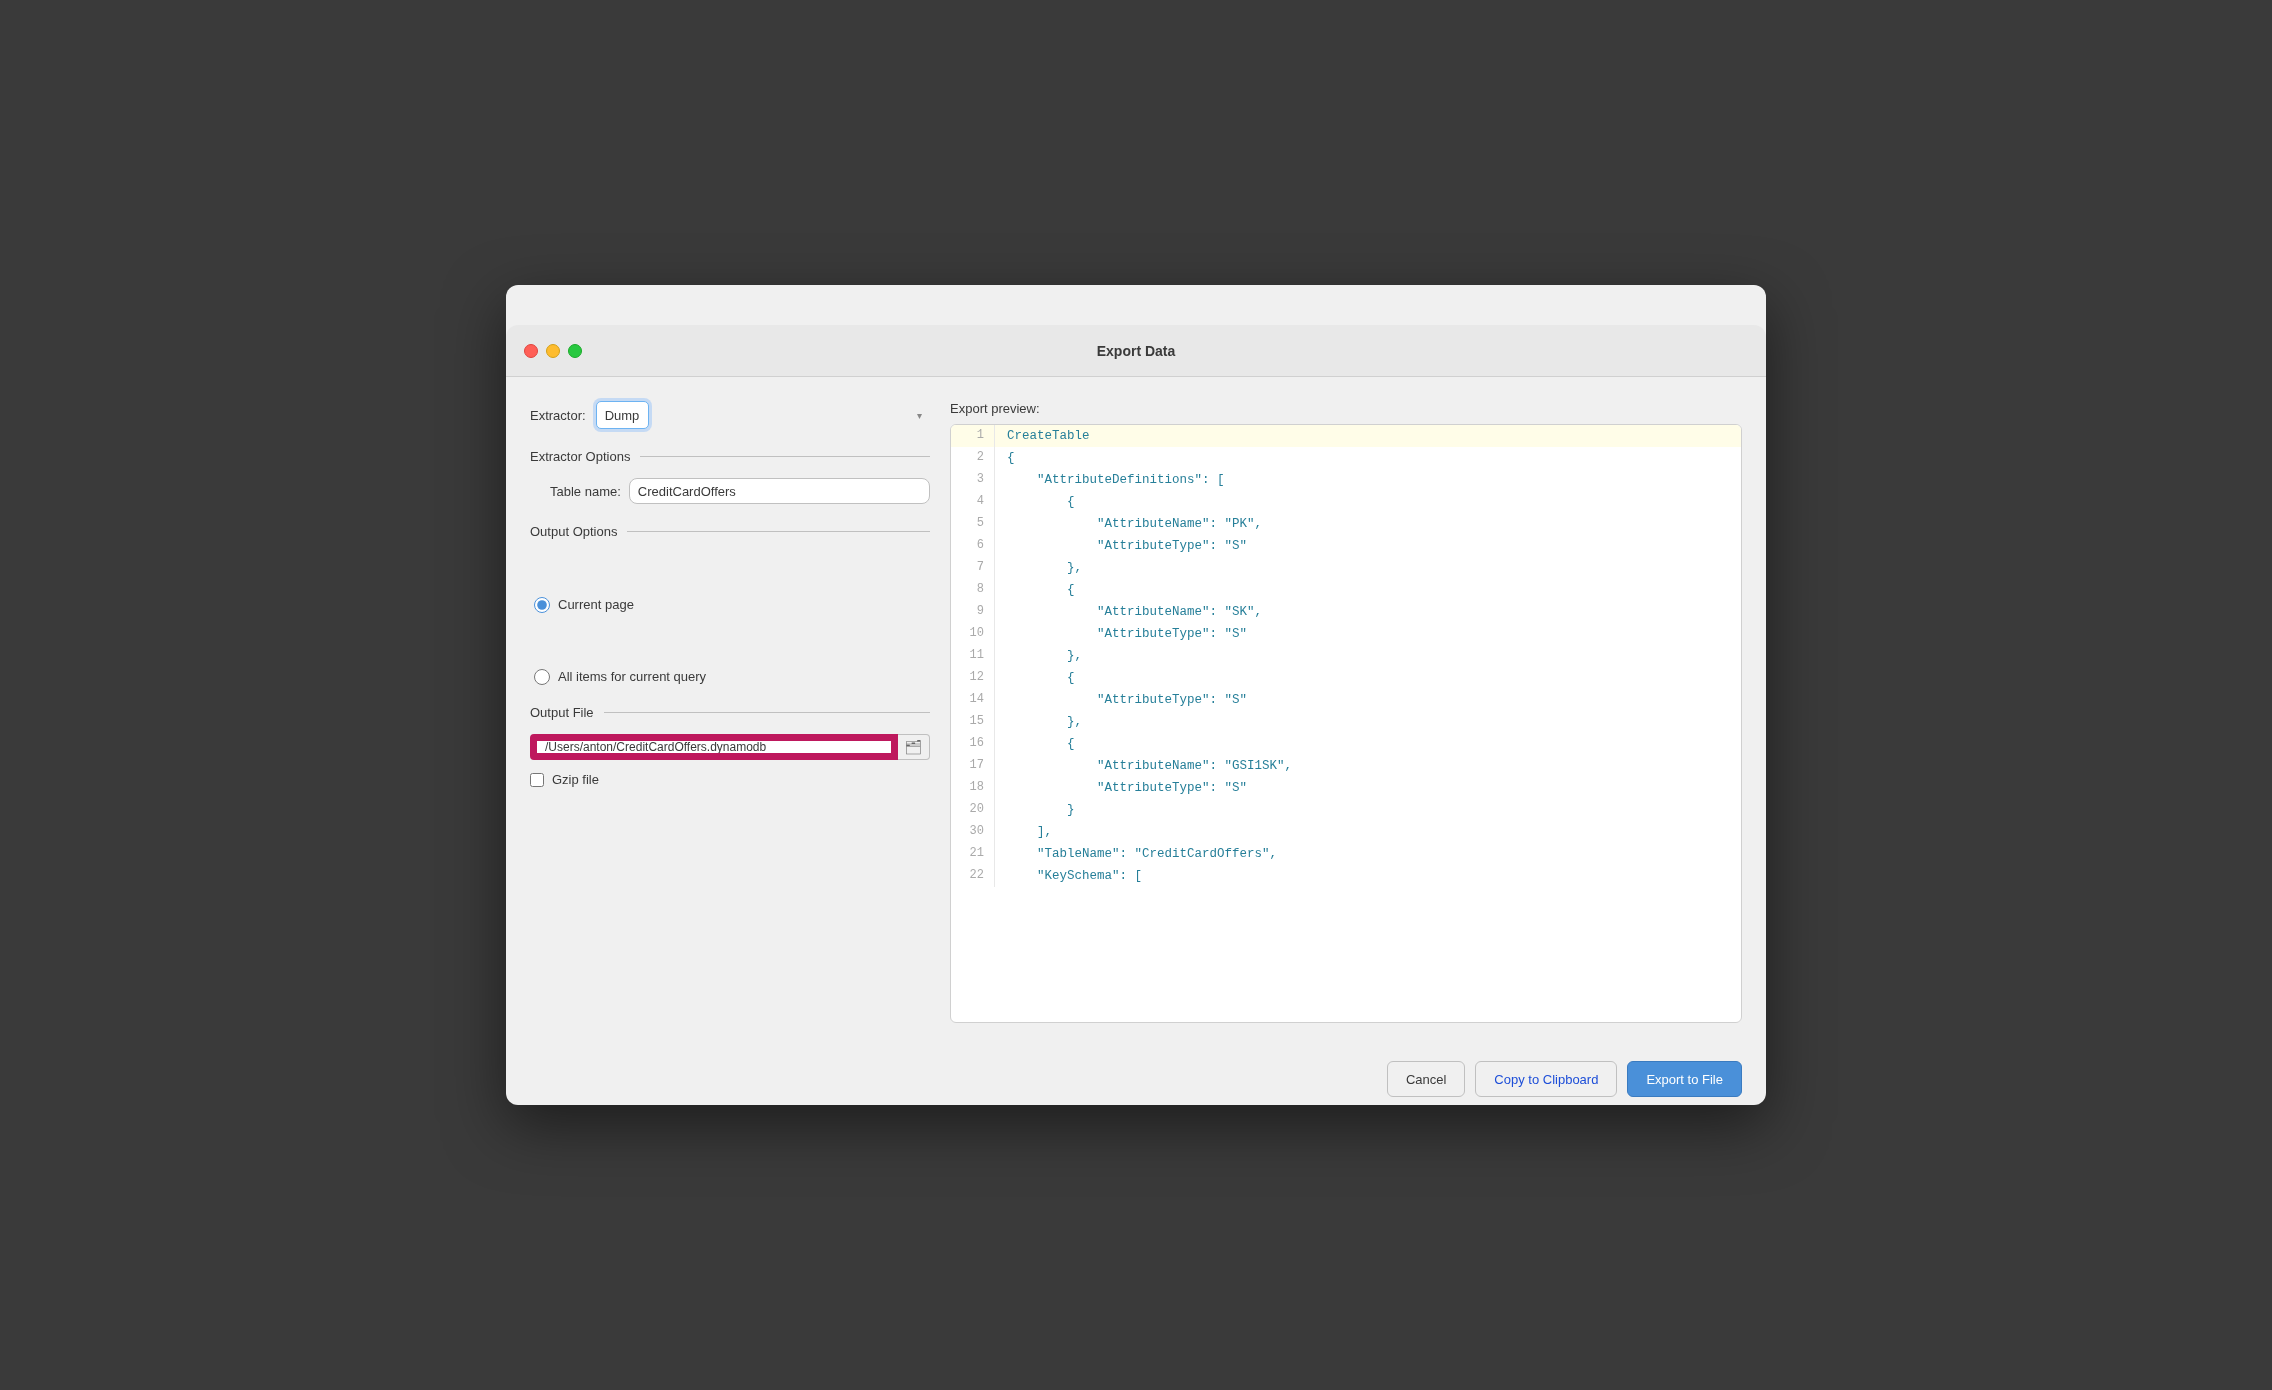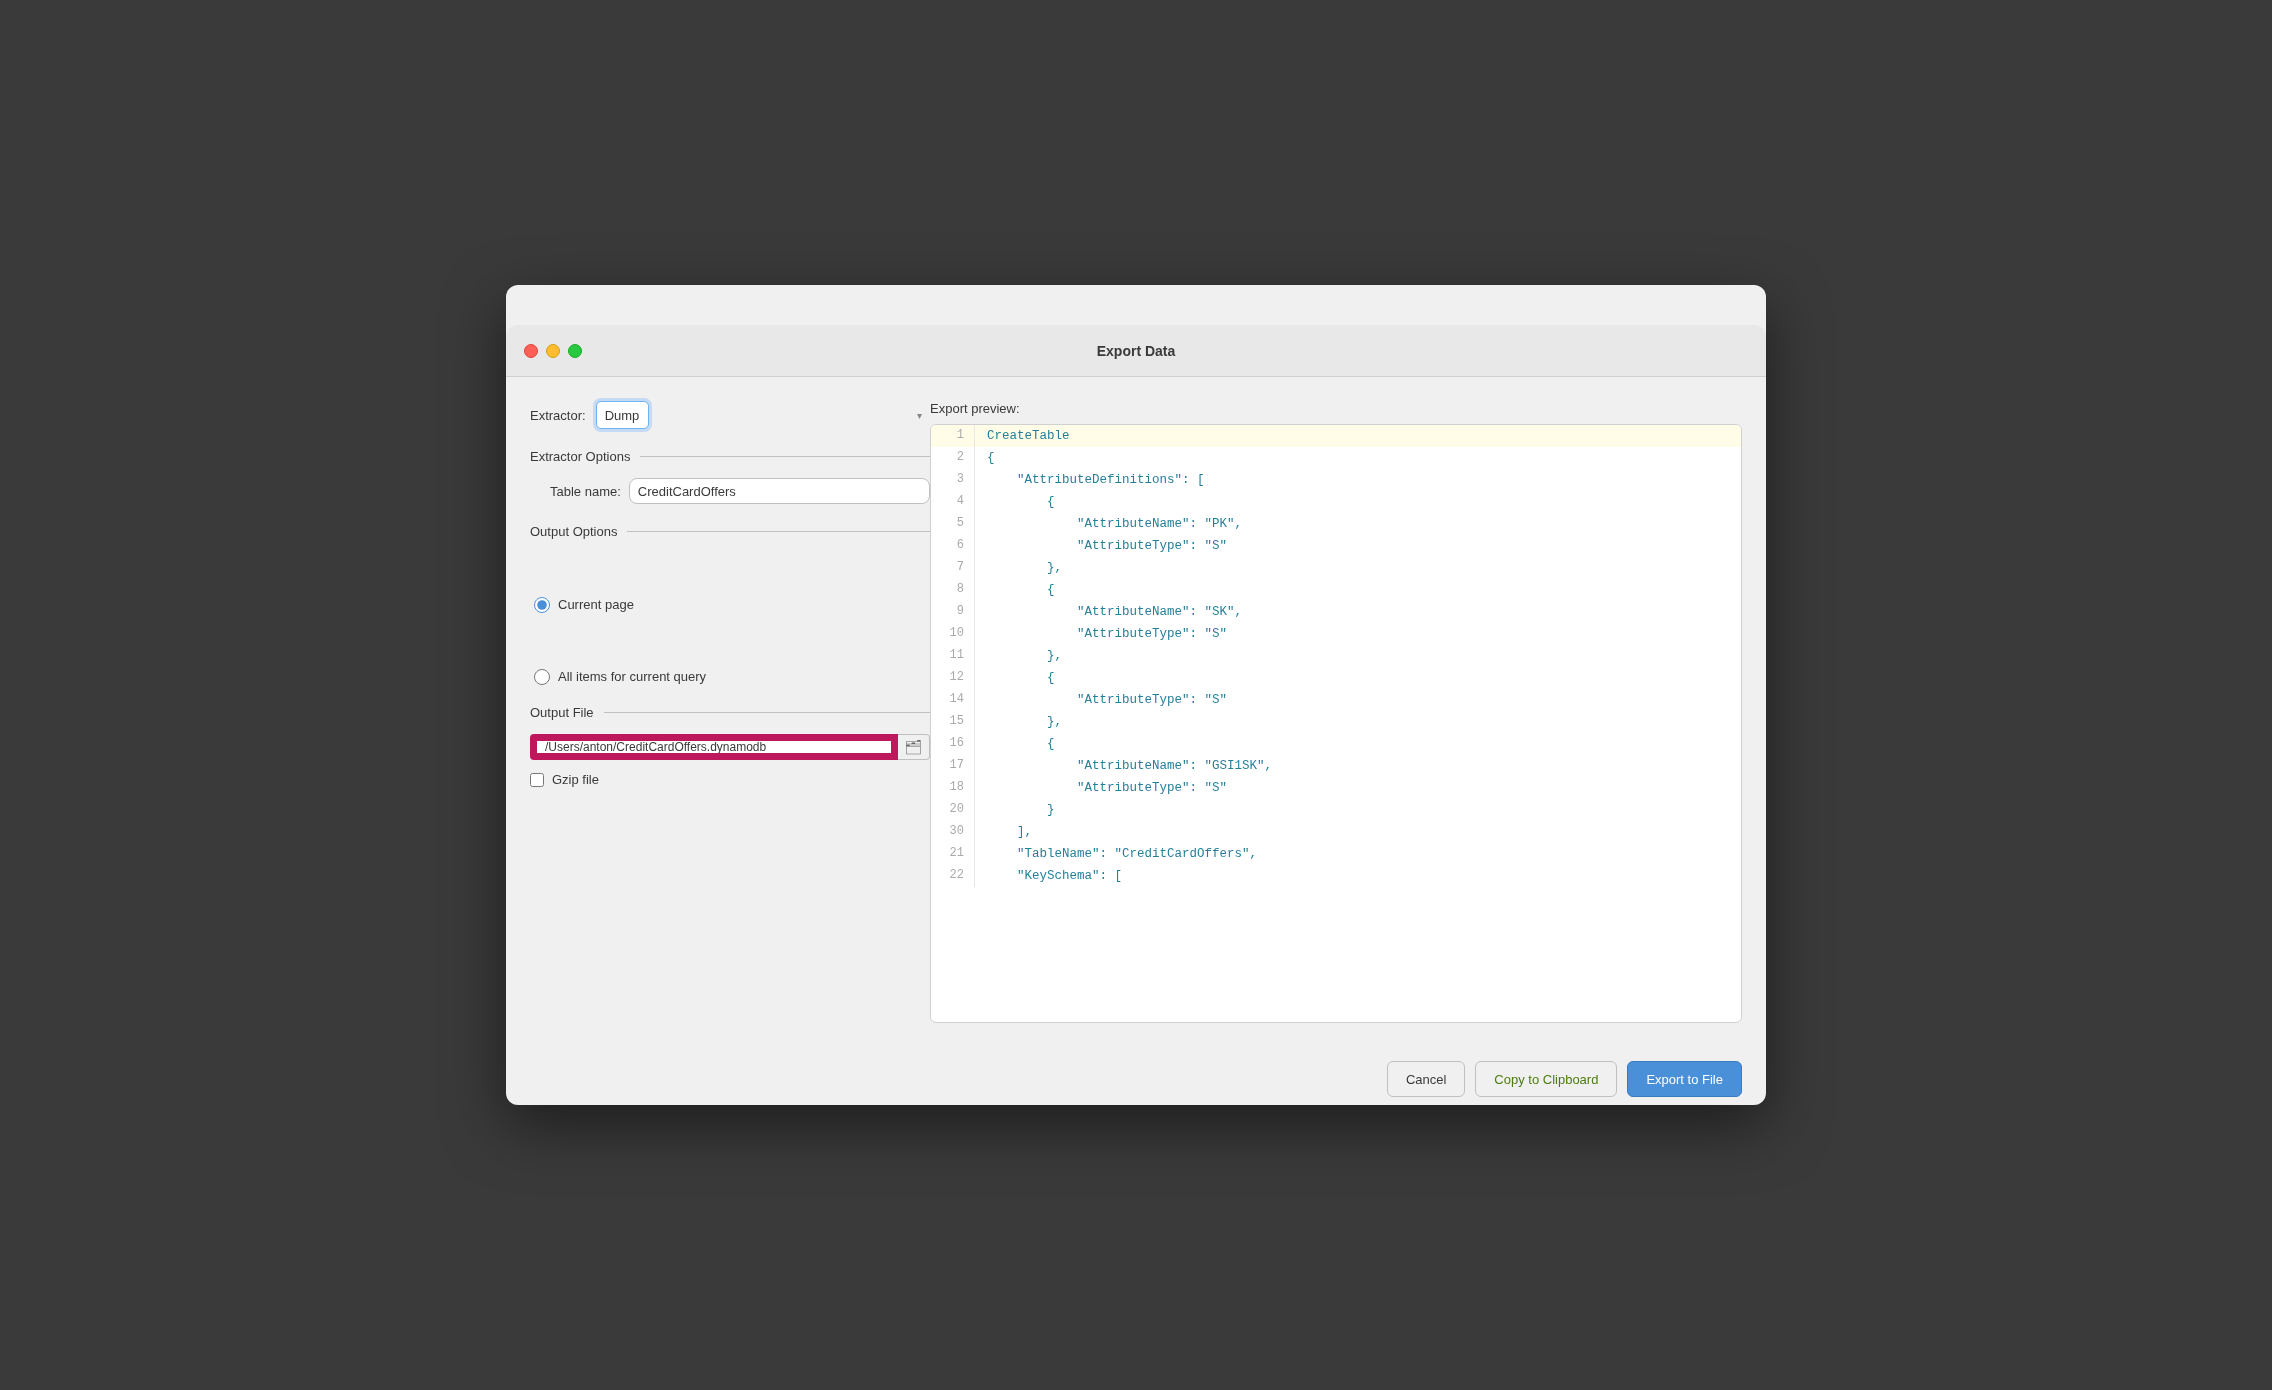--- a/index.html
+++ b/index.html
@@ -51,20 +51,21 @@
     .tl-maximize { background: #28c840; border: 1px solid #1aab29; }
     .titlebar-title {
       font-size: 14px;
       font-weight: 600;
       color: #3a3a3a;
     }
     .content {
       display: flex;
       flex: 1;
       padding: 24px;
+      gap: 20px;
     }
     .left-panel {
       width: 400px;
       flex-shrink: 0;
       display: flex;
       flex-direction: column;
       gap: 0;
     }
     .form-row {
       display: flex;
@@ -272,21 +273,21 @@
       font-family: inherit;
     }
     .btn-cancel {
       background: #f0f0f0;
       border: 1px solid #c0c0c0;
       color: #3a3a3a;
     }
     .btn-secondary {
       background: #f0f0f0;
       border: 1px solid #c0c0c0;
-      color: #4d7c0f;
+      color: #1d4ed8;
       text-align: center;
     }
     .btn-primary {
       background: #4a90d9;
       border: 1px solid #3a7bc0;
       color: white;
       font-weight: 500;
     }
   </style>
 </head>

